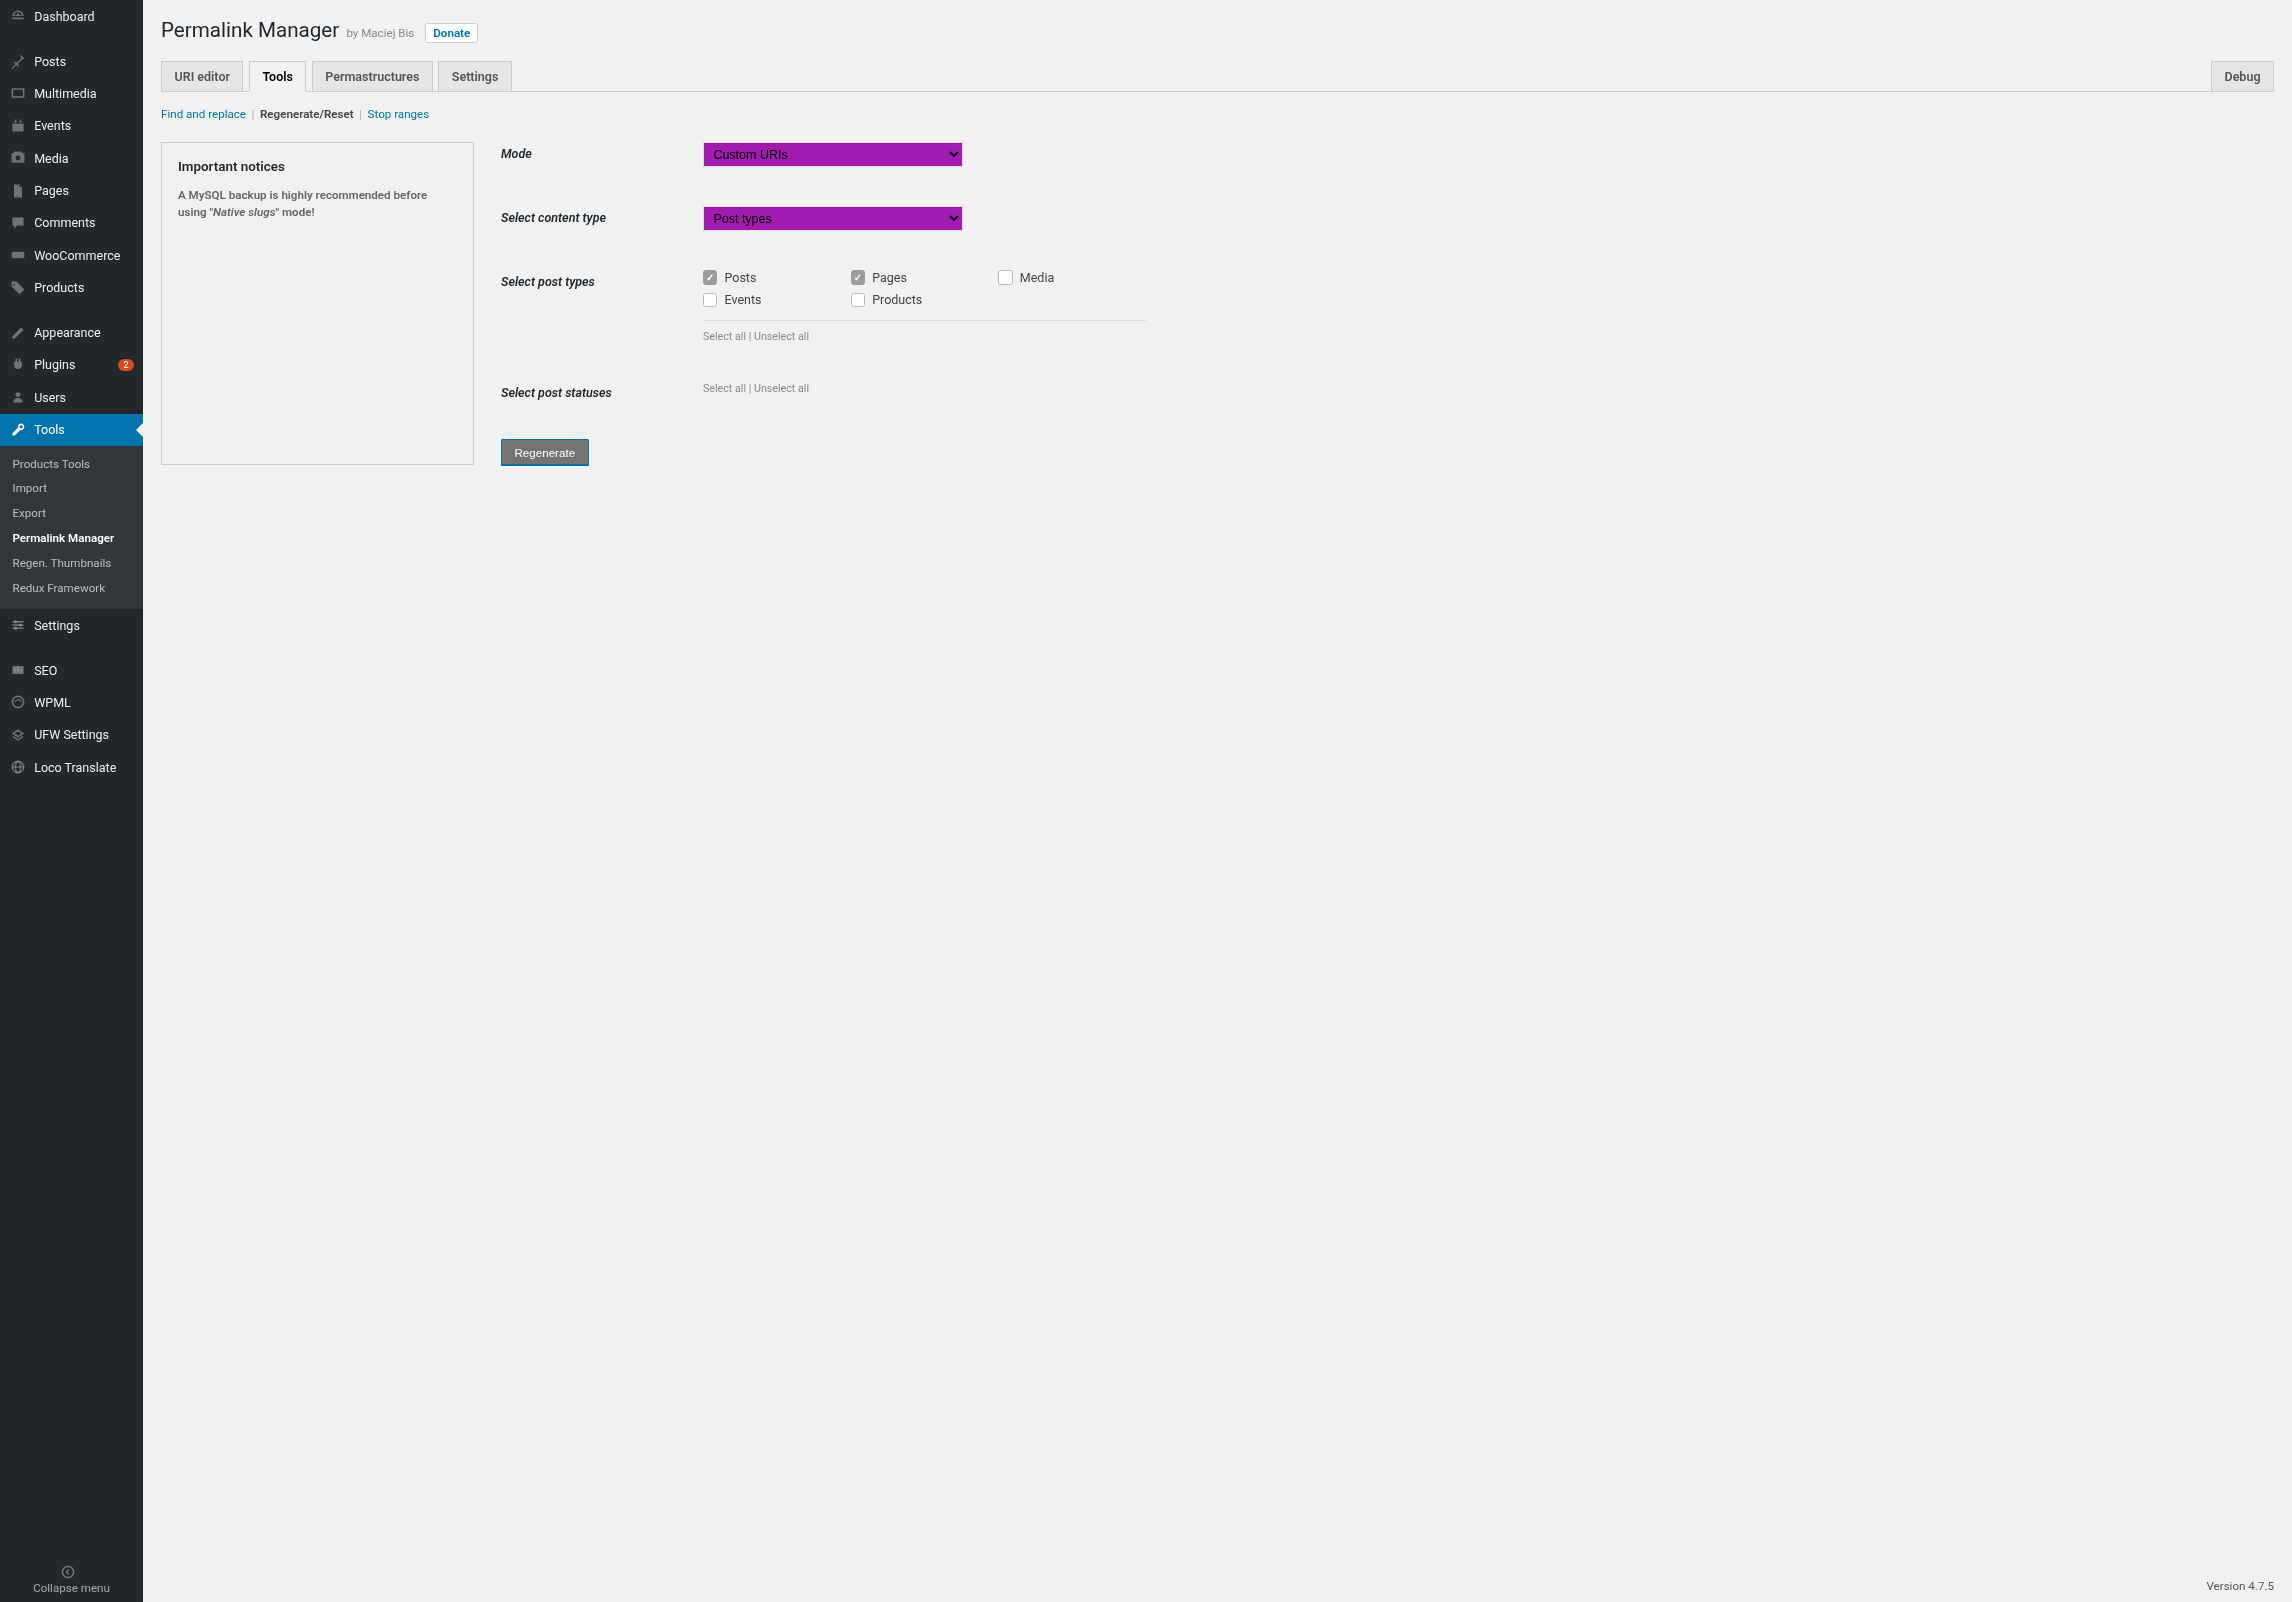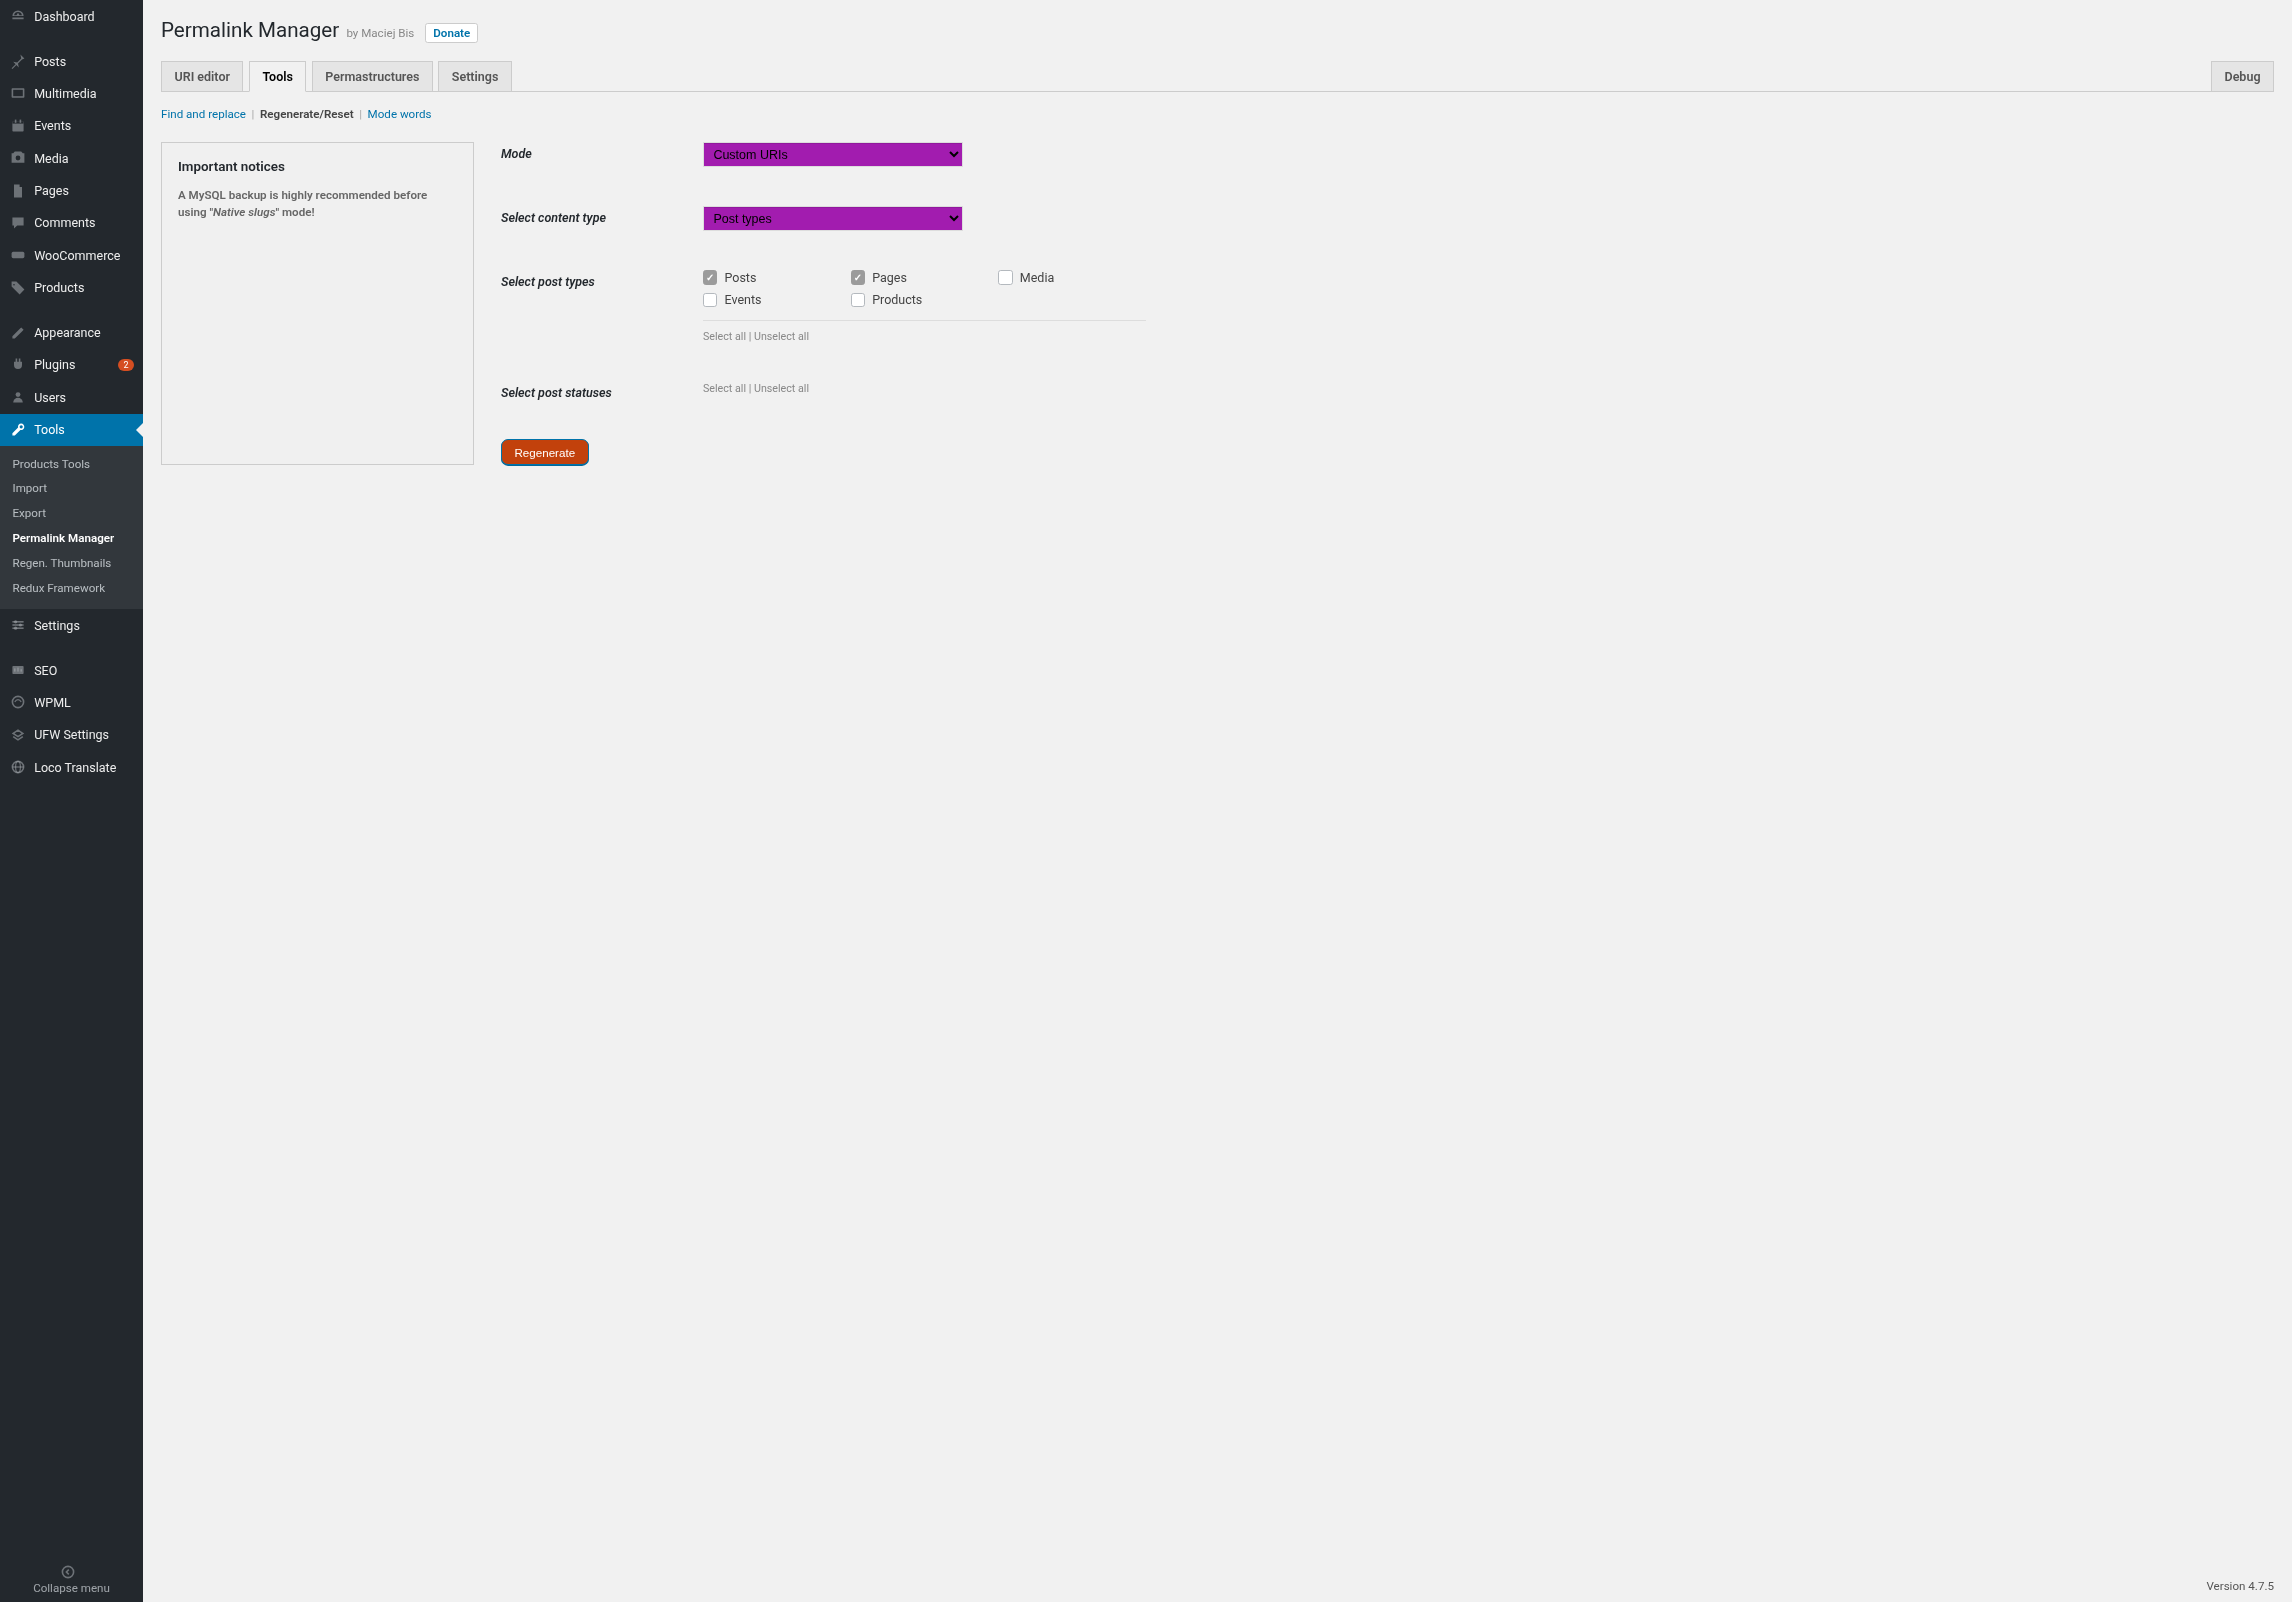--- a/index.html
+++ b/index.html
@@ -295,27 +295,27 @@
       cursor: pointer;
     }
     .helper-text {
       font-size: 10.7px;
       font-style: italic;
       color: #666;
       margin-top: 5.4px;
       line-height: 1.5;
     }
     .primary-button {
-      background: #c2410c;
+      background: #737373;
       border: 0.9px solid #0073aa;
       color: #fff;
       padding: 5.4px 12.5px;
       font-size: 11.6px;
       font-weight: 500;
-      border-radius: 7px;
+      border-radius: 1px;
       cursor: pointer;
       box-shadow: 0 0.9px 0 #006799;
     }
     .version-footer {
       position: absolute;
       bottom: 9px;
       right: 18px;
       font-size: 11.6px;
       color: #555;
     }
@@ -521,21 +521,21 @@
     <div class="tab">Permastructures</div>
     <div class="tab">Settings</div>
     <div class="tab tab-right">Debug</div>
   </div>
 
   <div class="subtabs">
     <span class="subtab-link">Find and replace</span>
     <span class="subtab-sep">|</span>
     <span class="subtab-active">Regenerate/Reset</span>
     <span class="subtab-sep">|</span>
-    <span class="subtab-link">Mode words</span>
+    <span class="subtab-link">Stop ranges</span>
   </div>
 
   <div class="content-row">
 
     <div class="notice-box">
       <div class="notice-title">Important notices</div>
       <div class="notice-text">
         <span>A MySQL backup is highly recommended before using "</span><em>Native slugs</em><span>" mode!</span>
       </div>
     </div>

